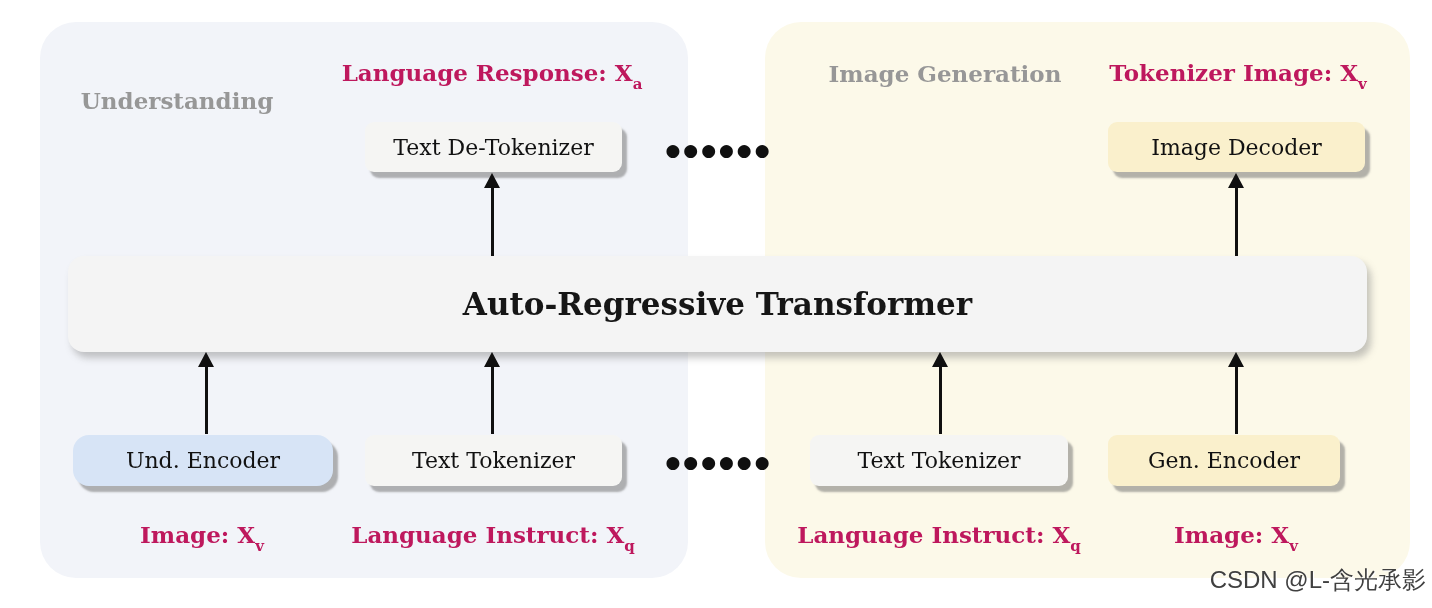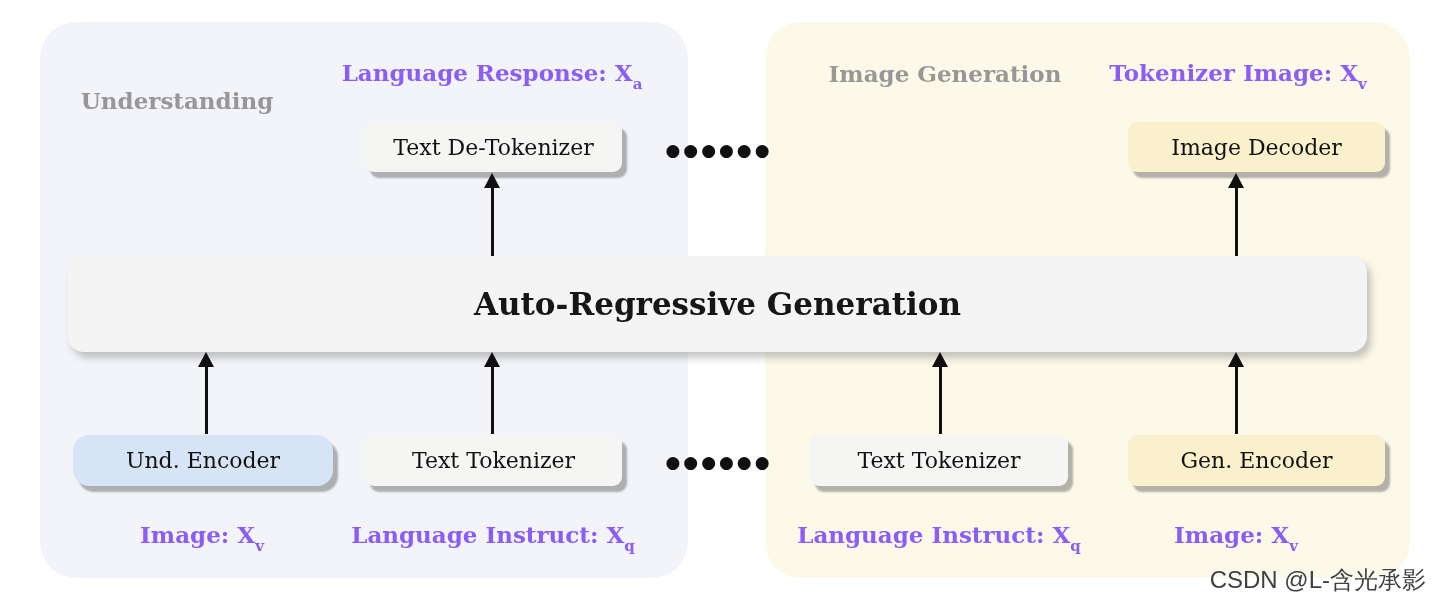--- a/index.html
+++ b/index.html
@@ -10,32 +10,32 @@
   .panel{position:absolute;border-radius:36px;}
   .panel-understanding{left:40px;top:22px;width:648px;height:556px;background:var(--understanding_panel,#f2f4f9);}
   .panel-generation{left:765px;top:22px;width:645px;height:556px;background:var(--generation_panel,#fcf9e9);}
 
   .section-title{
     position:absolute;transform:translateX(-50%);white-space:nowrap;
     font-size:23px;font-weight:600;color:var(--section_title,#979797);
   }
   .io-label{
     position:absolute;transform:translateX(-50%);white-space:nowrap;
-    font-size:23px;font-weight:600;color:#8b5cf6;
+    font-size:23px;font-weight:600;color:#be185d;
   }
   .io-label sub{font-size:15px;font-weight:600;position:relative;bottom:-2px;}
 
   .node{
     position:absolute;display:flex;align-items:center;justify-content:center;
     border-radius:9px;font-size:22px;font-weight:400;white-space:nowrap;
     box-shadow:5px 6px 2px rgba(105,105,105,0.50);
   }
   .node-neutral{background:var(--neutral_box,#f5f5f3);}
   .node-blue{background:var(--und_encoder_box,#d7e4f6);}
-  .node-yellow{background:var(--gen_box,#faf0cc);margin-left:20px;}
+  .node-yellow{background:var(--gen_box,#faf0cc);}
 
   .transformer{
     position:absolute;left:68px;top:256px;width:1299px;height:96px;
     background:var(--transformer_bar,#f4f4f4);border-radius:16px;
     display:flex;align-items:center;justify-content:center;
     font-size:31px;font-weight:600;color:#161616;
     box-shadow:4px 6px 7px rgba(130,130,130,0.45);
   }
 
   .arrow{position:absolute;width:18px;display:flex;flex-direction:column;align-items:center;}
@@ -66,21 +66,21 @@
 
   <div class="io-label" style="left:492px;top:59px;"><span>Language Response: X</span><sub>a</sub></div>
   <div class="io-label" style="left:1238px;top:59px;"><span>Tokenizer Image: X</span><sub>v</sub></div>
 
   <div class="node node-neutral" style="left:365px;top:122px;width:257px;height:50px;">Text De-Tokenizer</div>
   <div class="node node-yellow" style="left:1108px;top:122px;width:257px;height:50px;">Image Decoder</div>
 
   <div class="dots" style="left:719px;top:140px;">●●●●●●</div>
   <div class="dots" style="left:719px;top:452px;">●●●●●●</div>
 
-  <div class="transformer">Auto-Regressive Generation</div>
+  <div class="transformer">Auto-Regressive Transformer</div>
 
   <div class="arrow" style="left:483px;top:173px;height:83px;">
       <div class="head"></div>
       <div class="shaft"></div>
     </div>
   <div class="arrow" style="left:1227px;top:173px;height:83px;">
       <div class="head"></div>
       <div class="shaft"></div>
     </div>
 
@@ -97,21 +97,21 @@
       <div class="shaft"></div>
     </div>
   <div class="arrow" style="left:1227px;top:352px;height:82px;">
       <div class="head"></div>
       <div class="shaft"></div>
     </div>
 
   <div class="node node-blue" style="left:73px;top:435px;width:260px;height:51px;border-radius:16px;">Und. Encoder</div>
   <div class="node node-neutral" style="left:365px;top:435px;width:257px;height:51px;">Text Tokenizer</div>
   <div class="node node-neutral" style="left:810px;top:435px;width:258px;height:51px;">Text Tokenizer</div>
-  <div class="node node-yellow" style="left:1108px;top:435px;width:257px;height:51px;">Gen. Encoder</div>
+  <div class="node node-yellow" style="left:1108px;top:435px;width:232px;height:51px;">Gen. Encoder</div>
 
   <div class="io-label" style="left:202px;top:521px;"><span>Image: X</span><sub>v</sub></div>
   <div class="io-label" style="left:493px;top:521px;"><span>Language Instruct: X</span><sub>q</sub></div>
   <div class="io-label" style="left:939px;top:521px;"><span>Language Instruct: X</span><sub>q</sub></div>
   <div class="io-label" style="left:1236px;top:521px;"><span>Image: X</span><sub>v</sub></div>
 
   <div class="watermark">CSDN @L-含光承影</div>
 
 </div>
 

